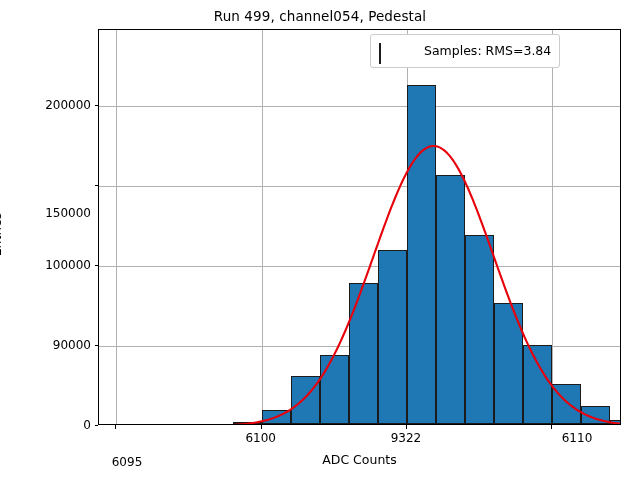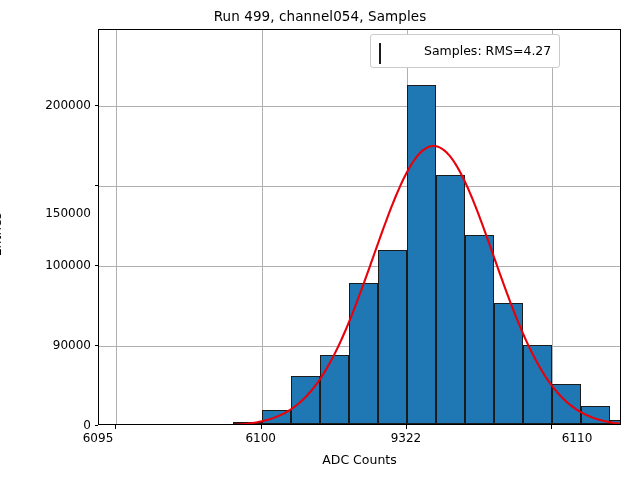--- a/index.html
+++ b/index.html
@@ -45,21 +45,21 @@
           box-sizing:border-box;}
   .lline{position:absolute;left:0;top:6px;width:36px;height:2.1px;background:#e8000b;}
   .lgtxt{font-size:12.5px;color:#000;white-space:nowrap;}
   .ital{font-style:italic;}
 </style>
 </head>
 <body>
 
 <div id="fig">
 
-  <div id="title">Run 499, channel054, Samples</div>
+  <div id="title">Run 499, channel054, Pedestal</div>
 
   <div id="axes">
     <div id="plotclip">
       <div id="gridlines">
           <div class="gx" style="left: 17.43px;"></div>
           <div class="gx" style="left: 162.71px;"></div>
           <div class="gx" style="left: 307.99px;"></div>
           <div class="gx" style="left: 453.27px;"></div>
           <div class="gy" style="top: 316px;"></div>
           <div class="gy" style="top: 236px;"></div>
@@ -95,38 +95,38 @@
       <div class="xtick" style="left: 551.27px;"></div>
     </div>
   <div id="ytickmarks">
       <div class="ytick" style="top: 425px;"></div>
       <div class="ytick" style="top: 345px;"></div>
       <div class="ytick" style="top: 265px;"></div>
       <div class="ytick" style="top: 185px;"></div>
       <div class="ytick" style="top: 105px;"></div>
     </div>
   <div id="xtlabels">
-      <div class="xtl" style="left: 98px;">6095</div>
+      <div class="xtl" style="left: 127px; margin-top: 24px;">6095</div>
       <div class="xtl" style="left: 260.71px;">6100</div>
       <div class="xtl" style="left: 405.99px;">9322</div>
       <div class="xtl" style="left: 577px;">6110</div>
     </div>
   <div id="ytlwrap">
       <div class="ytl" style="top: 425px;">0</div>
       <div class="ytl" style="top: 345px;">90000</div>
       <div class="ytl" style="top: 265px;">100000</div>
       <div class="ytl" style="top: 185px; margin-top: 28px;">150000</div>
       <div class="ytl" style="top: 105px;">200000</div>
     </div>
 
   <div id="xlabel">ADC Counts</div>
   <div id="ylabel">Entries</div>
 
   <div id="legend">
     <div class="lgrow">
       <span class="lgkey">
         <span class="swatch"></span>
       </span>
-      <span class="lgtxt">Samples: RMS=4.27</span>
+      <span class="lgtxt">Samples: RMS=3.84</span>
     </div>
   </div>
 
 </div>
 
 </body></html>

